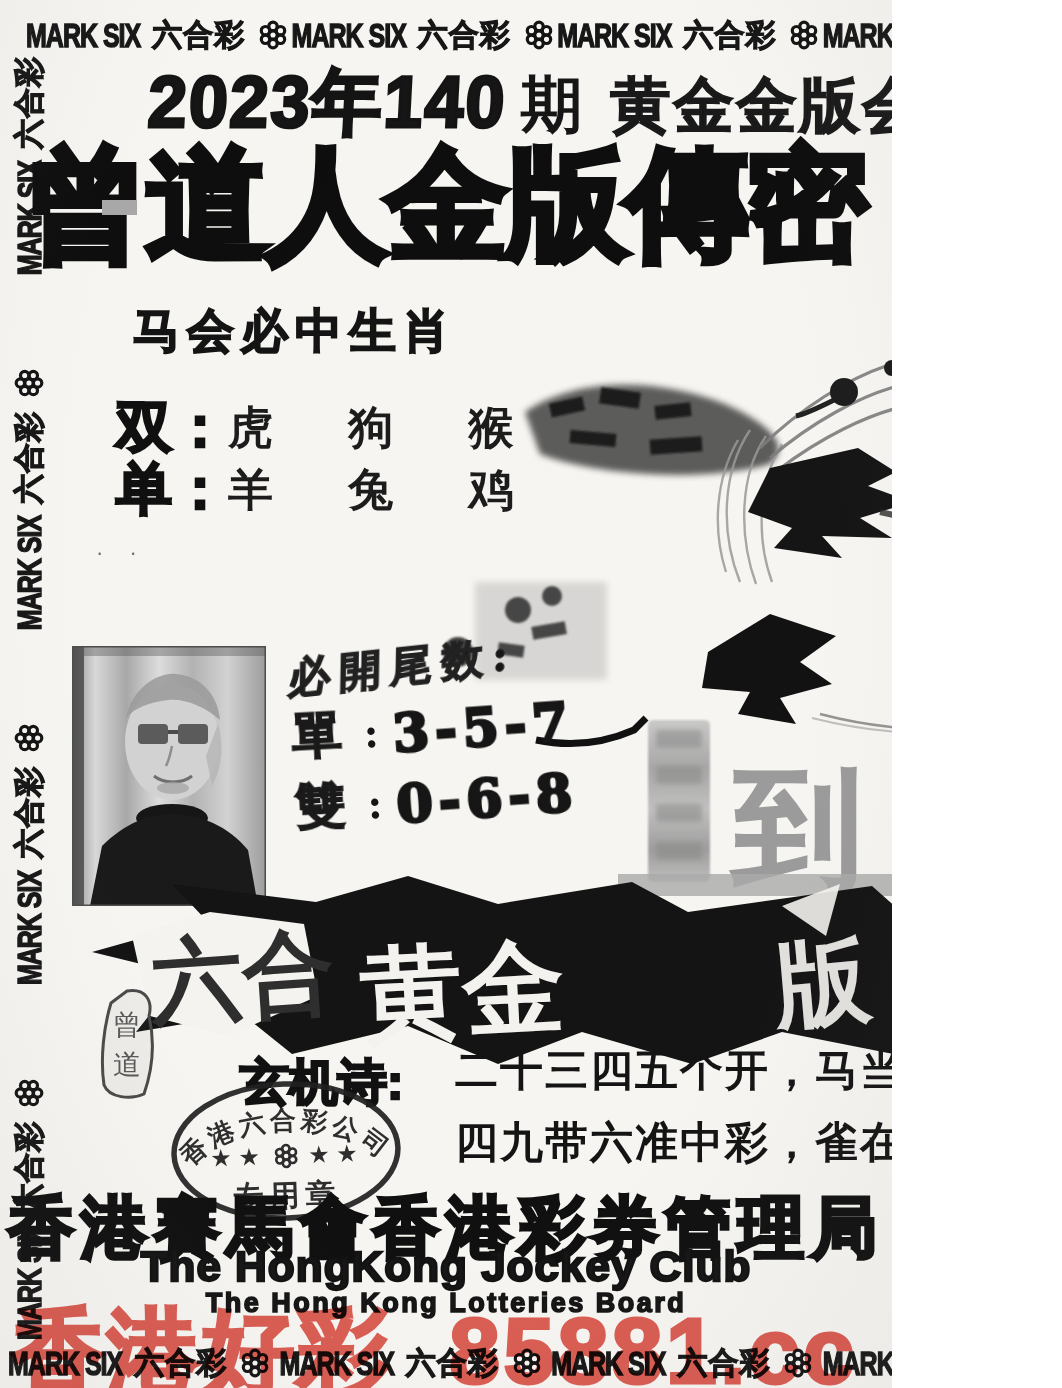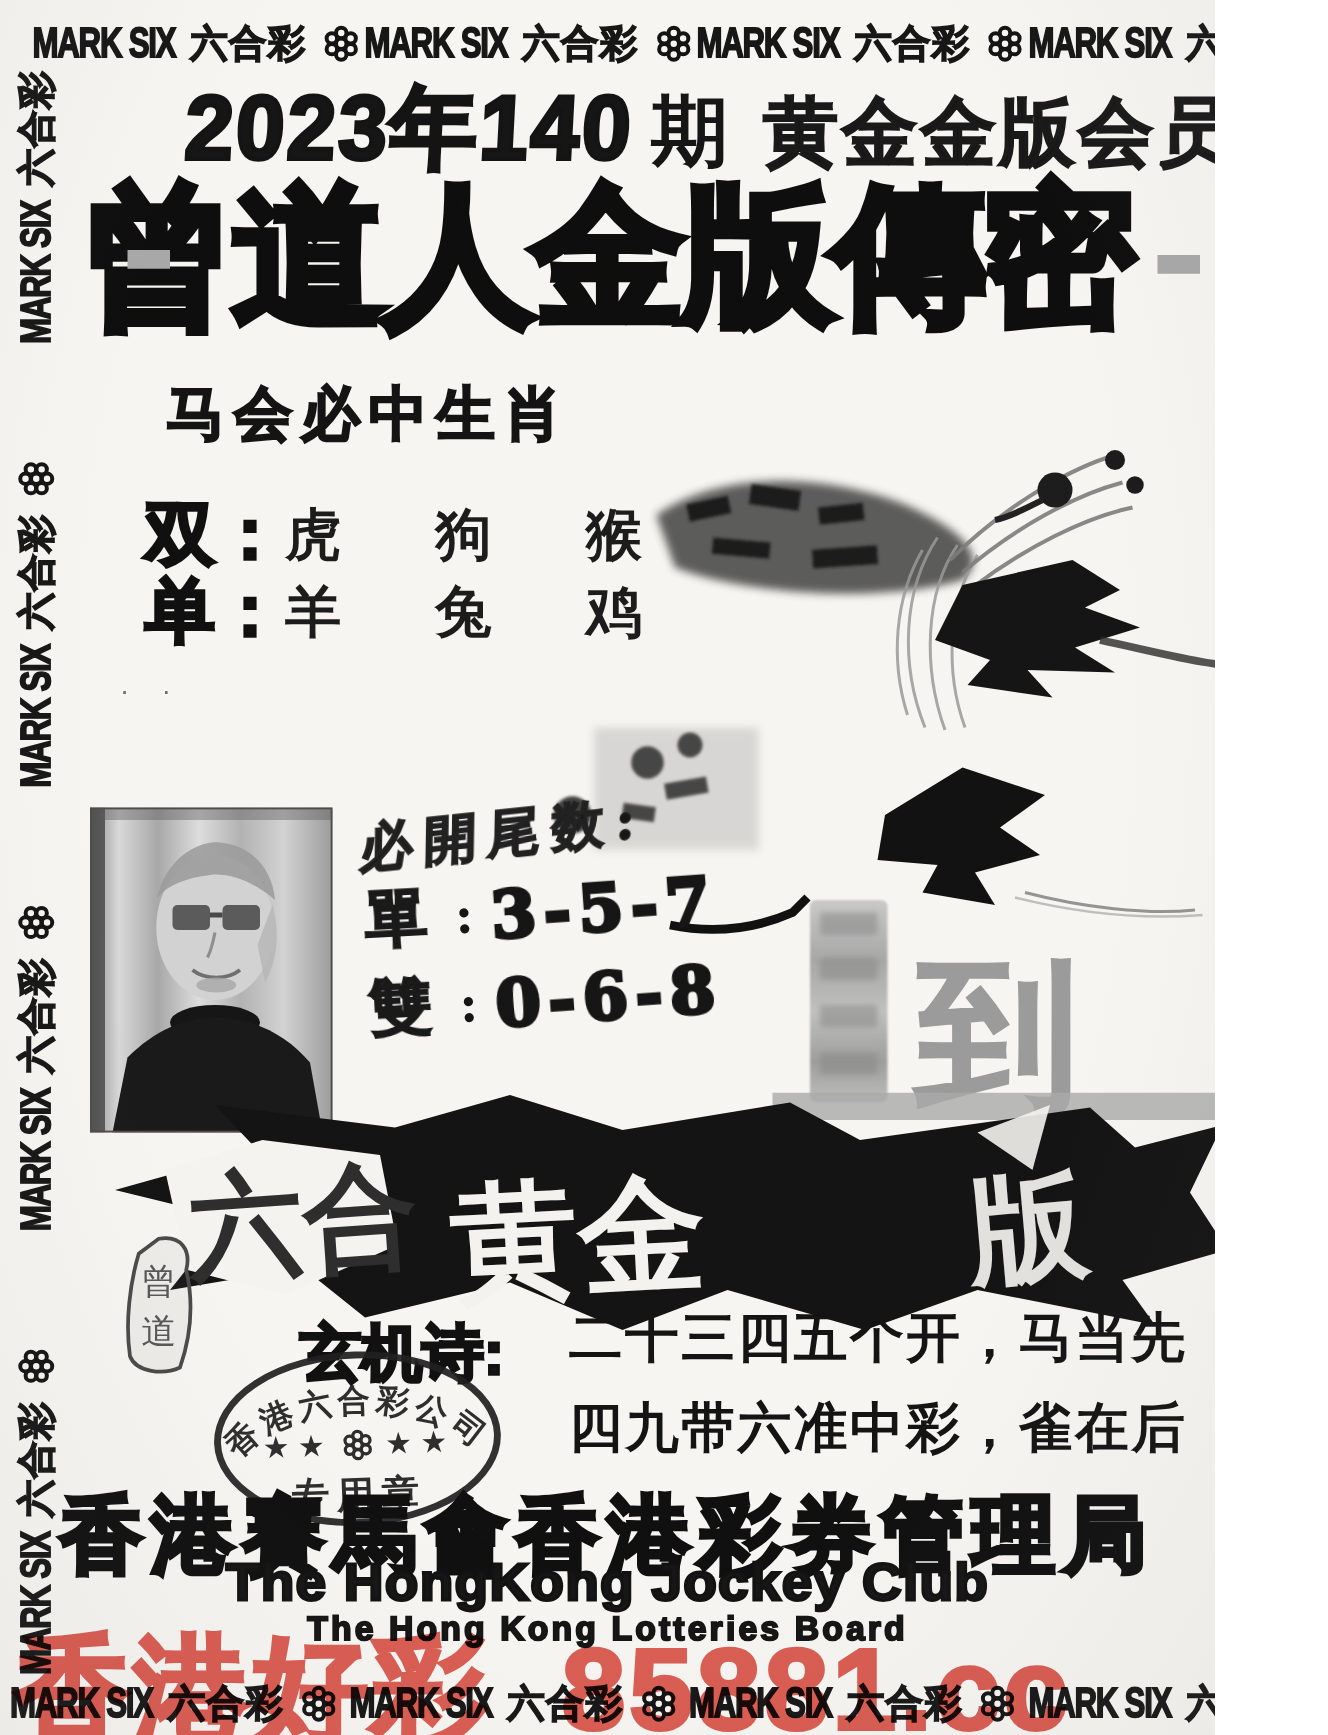--- a/index.html
+++ b/index.html
@@ -1,16 +1,16 @@
 <!DOCTYPE html>
 <html><head>
 <meta charset="utf-8">
 <style>
   html,body{margin:0;padding:0;background:#ffffff;}
-  #page{position:relative;width:972px;height:1388px;background:#f6f5f1;overflow:hidden;
+  #page{position:relative;width:892px;height:1388px;background:#f6f5f1;overflow:hidden;
         font-family:"Liberation Sans",sans-serif;color:#161616;}
   #page::after{content:"";position:absolute;inset:0;pointer-events:none;
         background:radial-gradient(ellipse at 50% 40%, rgba(255,255,255,0) 60%, rgba(120,120,120,.08) 100%);}
 
   
   .bstrip{position:absolute;display:flex;align-items:center;justify-content:space-between;}
   .bseg{display:flex;align-items:center;gap:12px;white-space:nowrap;}
   .btxt{color:#171717;font-weight:800;-webkit-text-stroke:1.1px #171717;}
   .btxt.latin{font-size:25px;transform:scaleY(1.35);letter-spacing:-1px;}
   .btxt.cjk{font-size:30px;letter-spacing:1px;}

